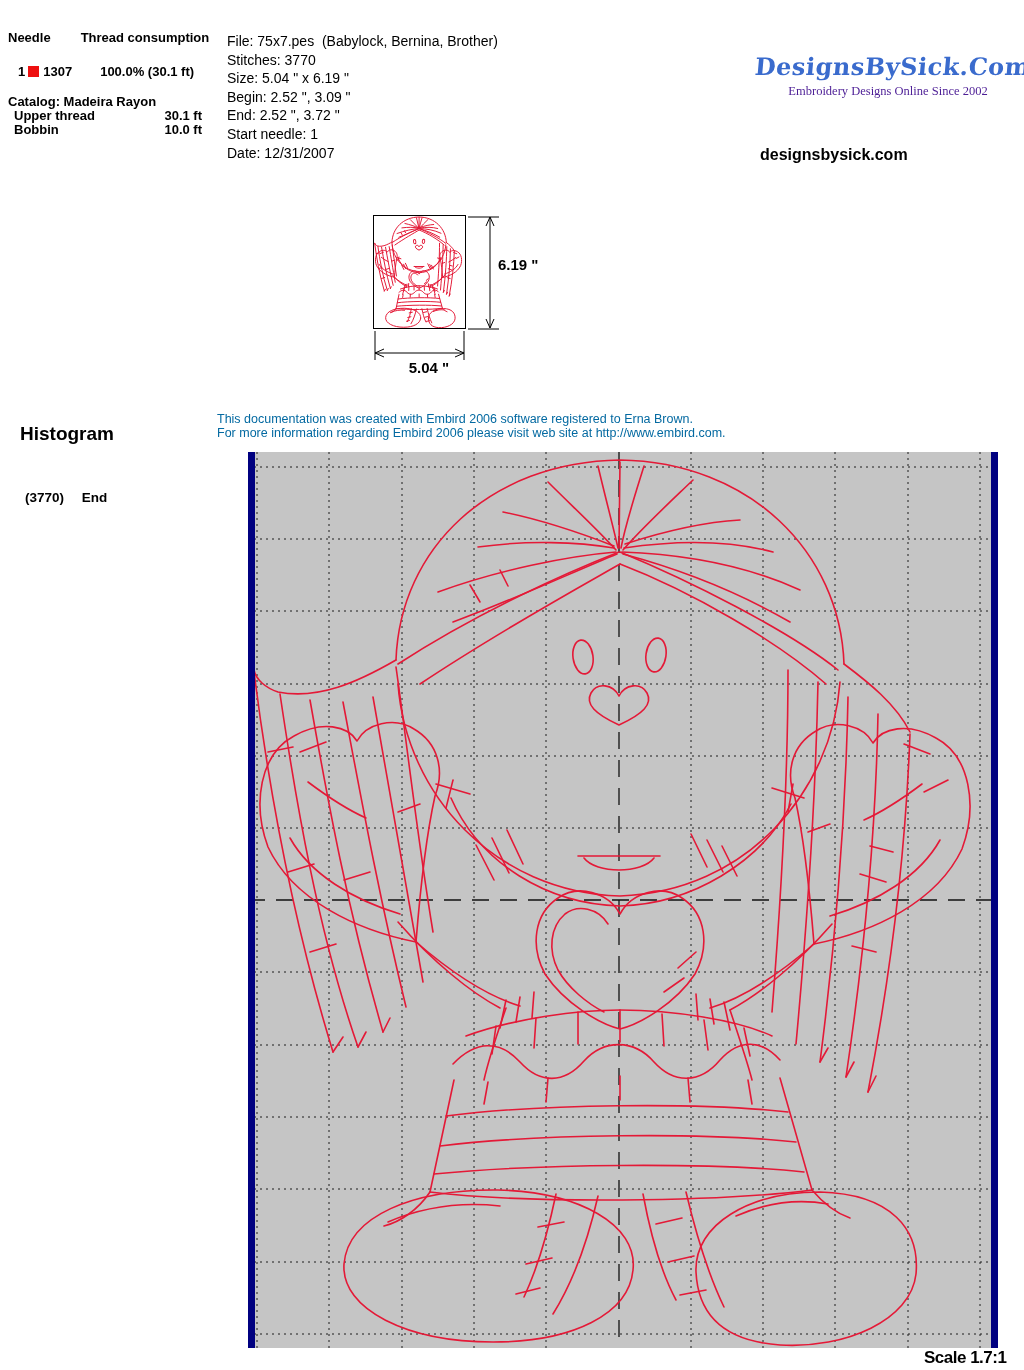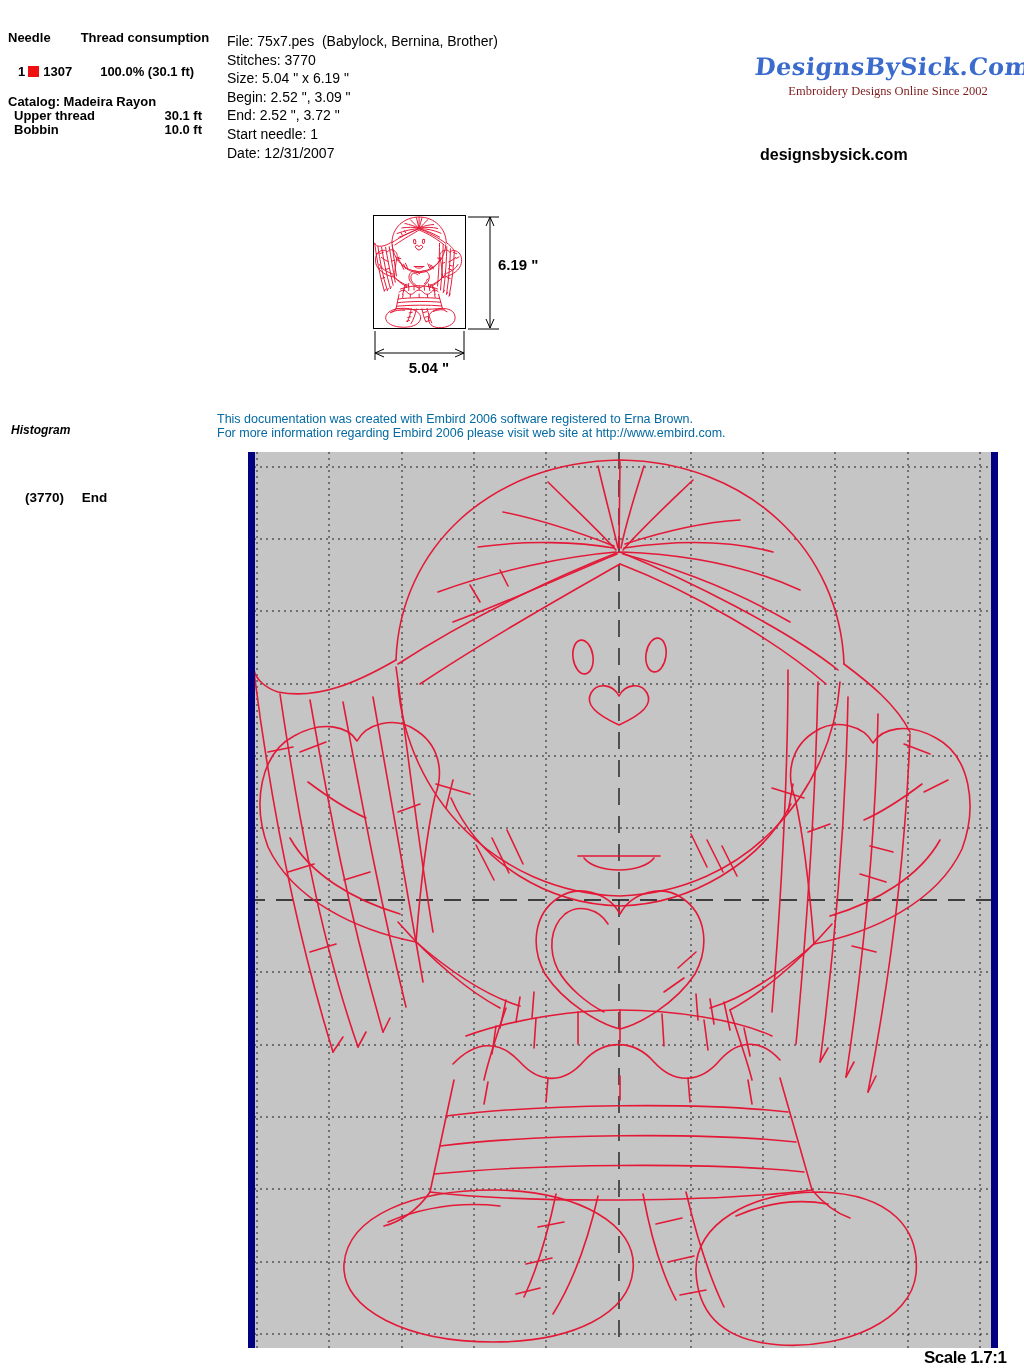--- a/index.html
+++ b/index.html
@@ -19,31 +19,31 @@
   .tp-row{position:absolute;left:0px;width:188px;display:flex;justify-content:space-between;margin-left:6px;}
 
   
   .file-info{left:227px;top:32px;width:430px;font-weight:normal;font-size:14px;line-height:18.6px;}
 
   
   .logo{left:755px;top:52px;width:266px;text-align:center;font-weight:bold;
         font-size:24px;letter-spacing:0.5px;color:#3a6bcd;transform:skewX(-5deg);
         font-family:"DejaVu Serif", serif;}
   .tagline{left:755px;top:84px;width:266px;text-align:center;font-size:12.5px;
-        color:#7f1d1d;font-family:"Liberation Serif", serif;}
+        color:#4c1d95;font-family:"Liberation Serif", serif;}
   .website{left:760px;top:146px;font-weight:bold;font-size:16px;}
 
   
   .preview-box{left:373px;top:215px;width:93px;height:114px;border:1px solid #000;box-sizing:border-box;}
   .dim-label{font-weight:bold;font-size:15px;}
   .dim-h{left:498px;top:256px;}
   .dim-w{left:391px;top:359px;width:76px;text-align:center;}
 
   
-  .hist-title{left:11px;top:423px;font-weight:bold;font-size:12px;font-style:italic;}
+  .hist-title{left:20px;top:423px;font-weight:bold;font-size:19px;}
   .hist-row{left:25px;top:454px;font-weight:bold;font-size:13.5px;margin-top:36px;}
   .hist-row span + span{margin-left:14px;}
 
   
   .embird-note{left:217px;top:413px;font-size:12.5px;line-height:13.5px;color:#0369a1;
         font-stretch:condensed;}
 
   
   .canvas-wrap{left:248px;top:452px;width:750px;height:896px;}
 

